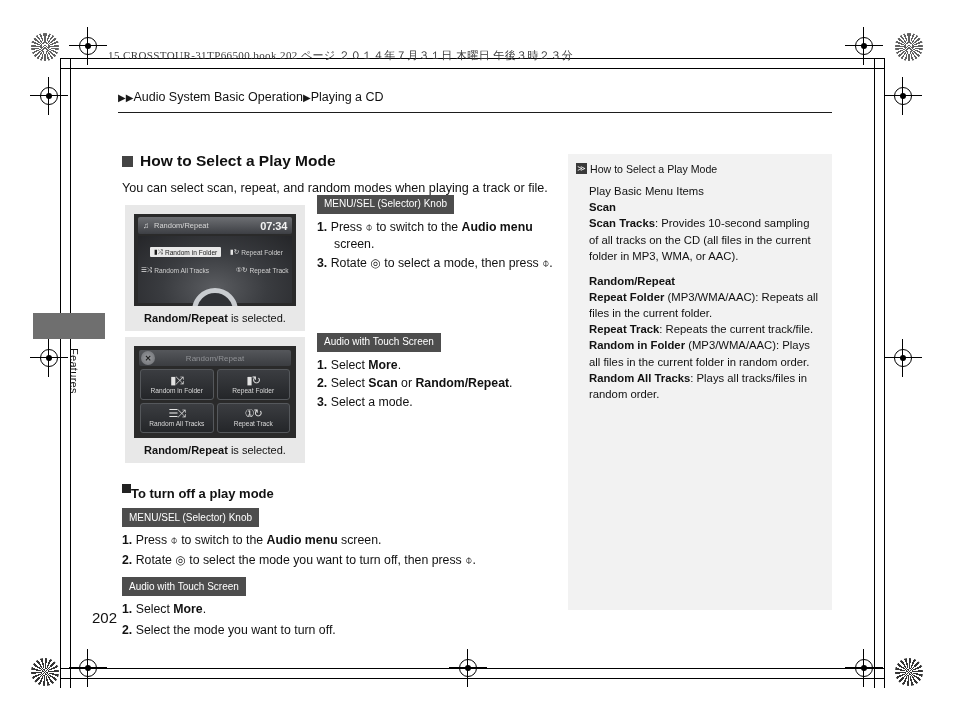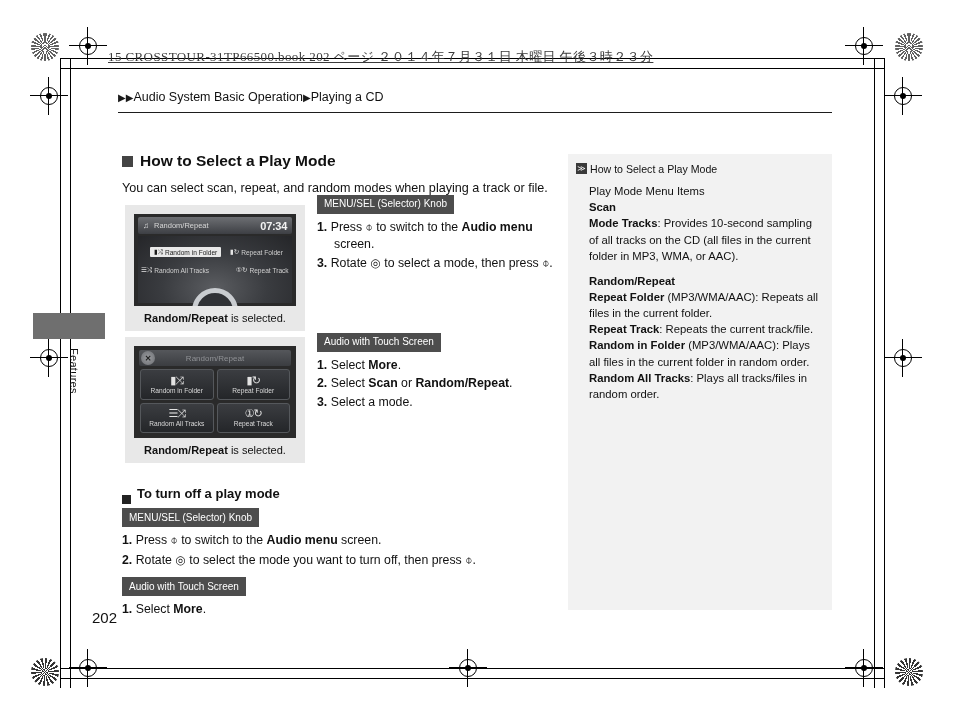--- a/index.html
+++ b/index.html
@@ -19,22 +19,22 @@
   .reg i:after{content:"";position:absolute;left:5px;top:5px;width:6px;height:6px;background:#000;border-radius:50%;}
   .rosette{position:absolute;width:28px;height:28px;border-radius:50%;
     background:
       repeating-conic-gradient(#000 0 8deg,#fff 8deg 16deg);
     opacity:.62;}
   .rosette.solid{background:
       repeating-conic-gradient(#111 0 10deg,#fff 10deg 20deg);opacity:.85;}
   .cropline{position:absolute;background:#000;}
 
   
-  .bookline{position:absolute;left:108px;top:48px;font-size:13px;color:#3b3b3b;
-    font-family:"Liberation Serif", serif;letter-spacing:.4px;white-space:nowrap;text-decoration:underline;}
+  .bookline{position:absolute;left:108px;top:48px;font-size:11px;color:#3b3b3b;
+    font-family:"Liberation Serif", serif;letter-spacing:.4px;white-space:nowrap;}
   .breadcrumb{position:absolute;left:118px;top:90px;font-size:12.5px;color:#111;white-space:nowrap;}
   .breadcrumb .tri{font-size:10px;color:#1a1a1a;}
   .rule{position:absolute;left:118px;top:112px;width:714px;height:1.4px;background:#1d1d1d;}
 
   
   .sidetab{position:absolute;left:33px;top:313px;width:72px;height:26px;background:#6f6f6f;}
   .sidever{position:absolute;left:80px;top:348px;width:70px;font-size:11px;color:#111;
      transform:rotate(90deg);transform-origin:0 0;letter-spacing:.3px;}
 
   
@@ -87,21 +87,21 @@
   .tag{display:inline-block;background:#4d4d4d;color:#fff;font-size:10px;
       padding:2px 7px 2.5px 7px;margin-bottom:3px;}
   ol.st{margin:2px 0 0 0;padding:0;list-style:none;}
   ol.st li{margin:0 0 1px 0;padding-left:17px;text-indent:-17px;}
   ol.st li .n{font-weight:bold;}
   b{font-weight:bold;}
   .gly{font-size:12px;}
 
   
   .bot{position:absolute;left:122px;top:484px;width:440px;font-size:12.3px;line-height:1.5;}
-  h3.sub{font-size:13px;font-weight:bold;margin:0 0 4px 0;display:flex;align-items:flex-end;gap:6px;}
+  h3.sub{font-size:13px;font-weight:bold;margin:0 0 4px 0;display:flex;align-items:flex-start;gap:0;}
   .sqr2{display:inline-block;width:9px;height:9px;background:#222;}
   .bot ol{margin:1px 0 7px 0;padding:0;list-style:none;}
   .bot ol li{margin:0 0 2px 0;padding-left:17px;text-indent:-17px;}
 
   
   .rpanel{position:absolute;left:568px;top:154px;width:264px;height:456px;
      background:#f2f2f2;padding:8px 12px 10px 8px;box-sizing:border-box;
      font-size:11.3px;line-height:1.43;color:#111;}
   .rhead{display:flex;gap:3px;align-items:flex-start;font-size:10.6px;margin-bottom:6px;}
   .rhead .mk{display:inline-block;width:11px;height:11px;background:#3a3a3a;color:#fff;
@@ -262,32 +262,33 @@
       <span>To turn off a play mode</span>
     </h3>
     <span class="tag">MENU/SEL (Selector) Knob</span>
     <ol>
       <li><b>1.</b> Press <span class="gly">⌽</span> to switch to the <b>Audio menu</b> screen.</li>
       <li><b>2.</b> Rotate <span class="gly">◎</span> to select the mode you want to turn off, then press <span class="gly">⌽</span>.</li>
     </ol>
     <span class="tag">Audio with Touch Screen</span>
     <ol>
       <li><b>1.</b> Select <b>More</b>.</li>
+      <li><b>2.</b> Select the mode you want to turn off.</li>
     </ol>
   </div>
 
   <div class="rpanel">
     <div class="rhead">
       <span class="mk">≫</span>
       <span>How to Select a Play Mode</span>
     </div>
     <div class="rbody">
-      <p>Play Mode Menu Items</p>
+      <p>Play Basic Menu Items</p>
       <p><b>Scan</b></p>
-      <p><b>Mode Tracks</b><span>: Provides 10-second sampling of all tracks on the CD (all files in the current folder in MP3, WMA, or AAC).</span></p>
+      <p><b>Scan Tracks</b><span>: Provides 10-second sampling of all tracks on the CD (all files in the current folder in MP3, WMA, or AAC).</span></p>
       <div class="rgap"></div>
       <p><b>Random/Repeat</b></p>
       <p><b>Repeat Folder</b><span> (MP3/WMA/AAC): Repeats all files in the current folder.</span></p>
       <p><b>Repeat Track</b><span>: Repeats the current track/file.</span></p>
       <p><b>Random in Folder</b><span> (MP3/WMA/AAC): Plays all files in the current folder in random order.</span></p>
       <p><b>Random All Tracks</b><span>: Plays all tracks/files in random order.</span></p>
     </div>
   </div>
 
 </div>

